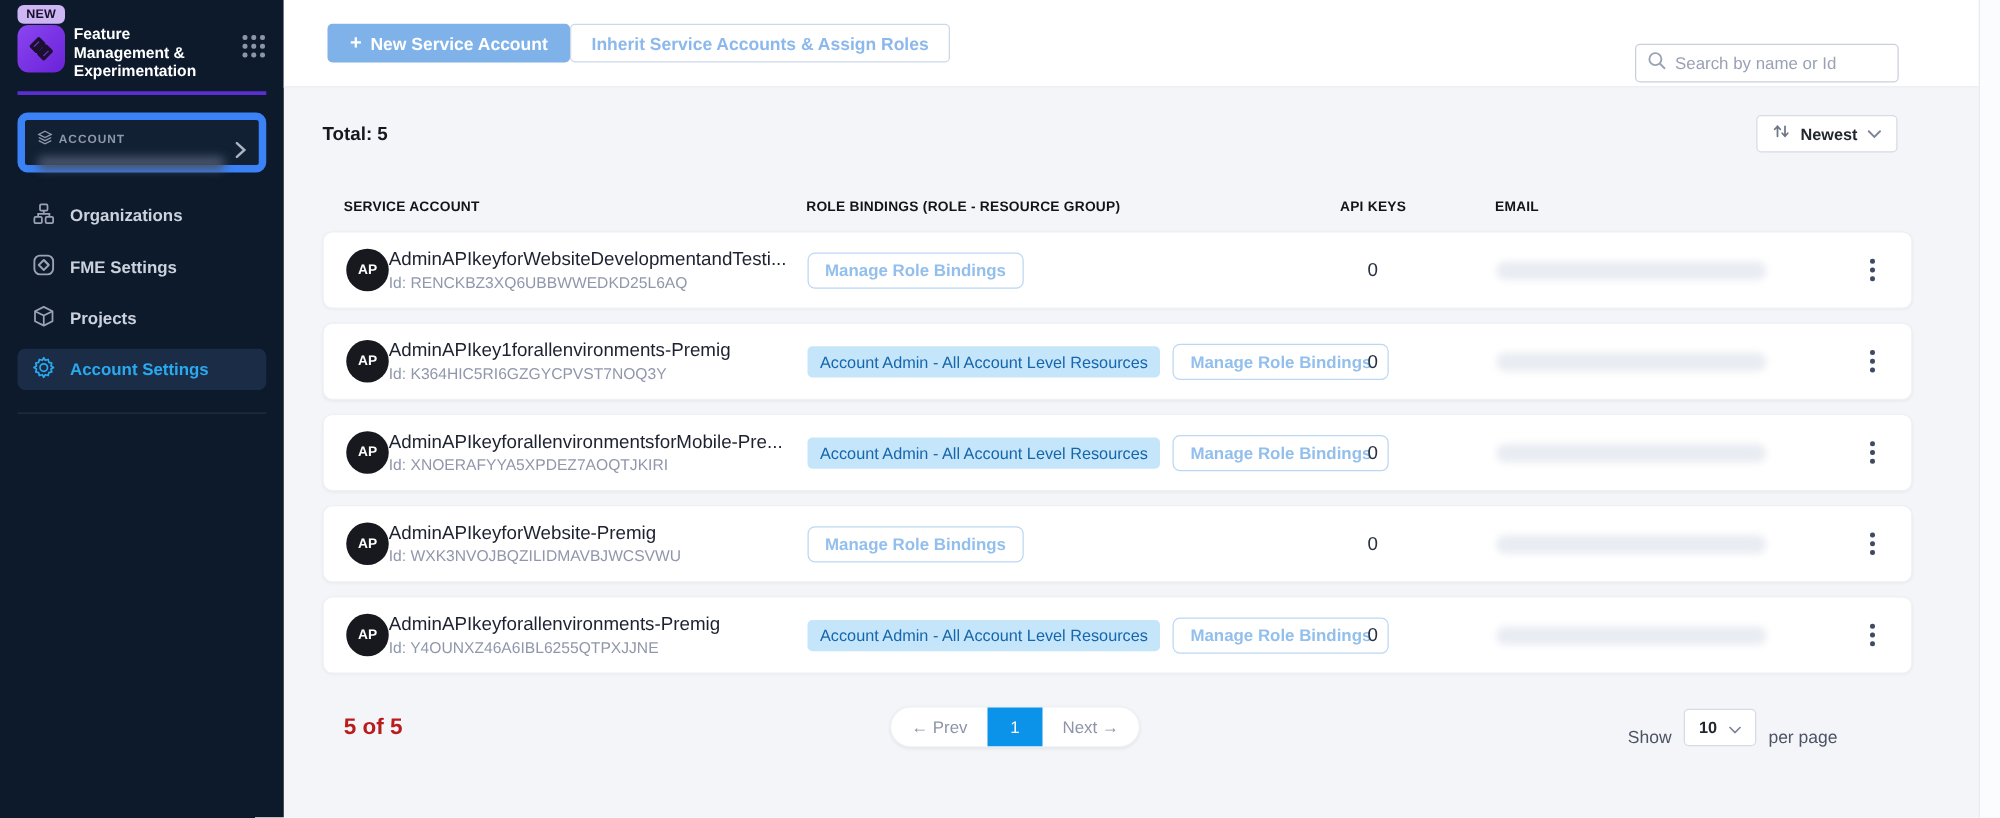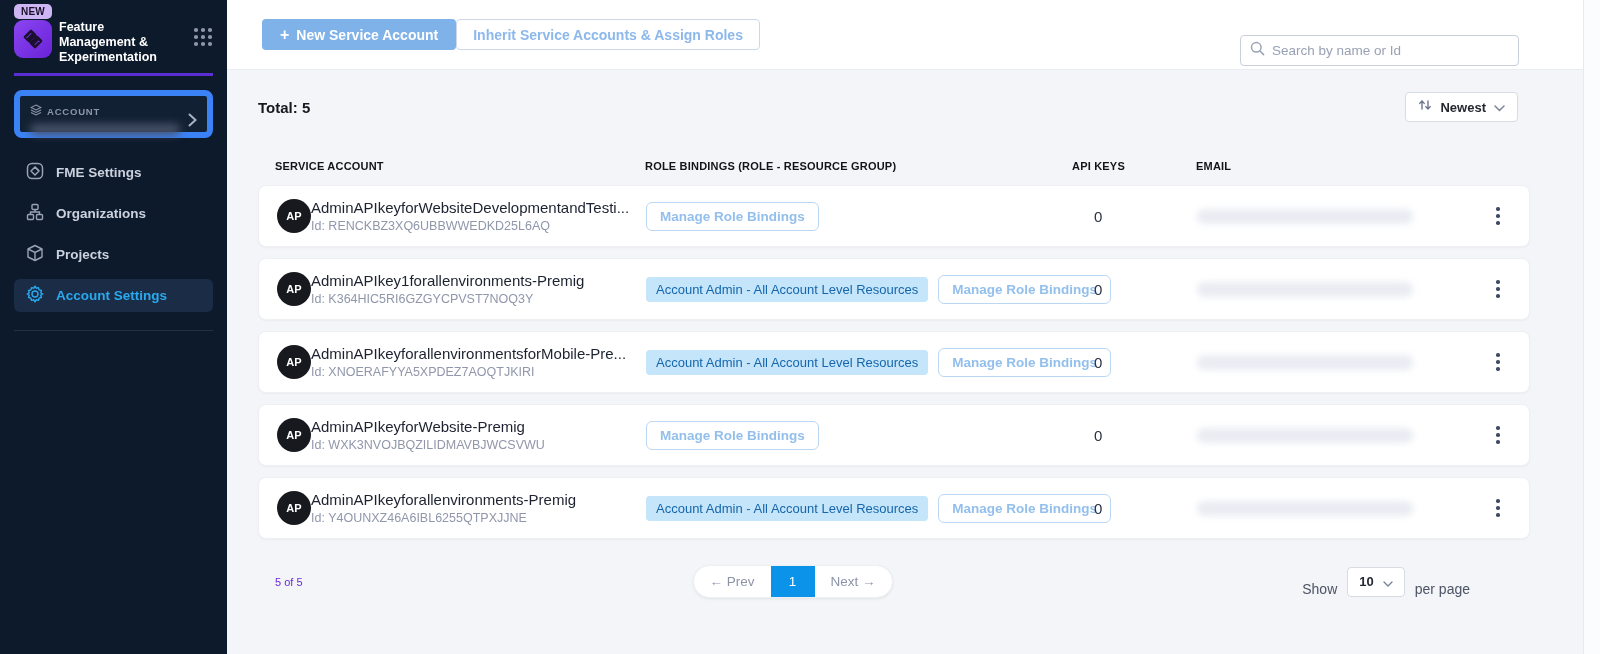--- a/index.html
+++ b/index.html
@@ -35,21 +35,21 @@
   
   .main { flex:1; position:relative; }
   .right-strip { position:absolute; top:0; right:0; width:17px; height:654px; background:#fbfcfe; border-left:1px solid #e7eaef; }
 
   .topbar { height:70px; background:#fff; border-bottom:1px solid #e8ebf0; display:flex; align-items:center; padding:0 81px 0 35px; }
   .btn-primary { background:#7fb2e9; color:#fff; font-weight:bold; font-size:14px; border:none;
     border-radius:4px; height:31px; padding:0 18px; display:flex; align-items:center; gap:7px; cursor:pointer; }
   .btn-primary .plus { font-size:16px; font-weight:bold; }
   .btn-outline { background:#fff; color:#8cb8ec; font-weight:bold; font-size:14px; border:1px solid #ccd8e8;
     border-radius:4px; height:31px; padding:0 16px; cursor:pointer; }
-  .search-box { margin-left:auto; width:279px; height:31px; border:1px solid #c9cfdb; border-radius:4px;
+  .search-box { margin-left:auto; width:211px; height:31px; border:1px solid #c9cfdb; border-radius:4px;
     background:#fff; display:flex; align-items:center; padding:0 9px; gap:7px;margin-top:32px; }
   .search-box input { border:none; outline:none; font-size:13.5px; color:#3a4152; width:100%;
     font-family:"Liberation Sans","DejaVu Sans",sans-serif; }
   .search-box input::placeholder { color:#99a1b4; }
 
   .content { margin-left:31px; width:1272px; }
   .total-row { display:flex; align-items:center; margin-top:22px; }
   .total-label { font-size:15px; font-weight:bold; color:#15181f; }
   .sort-btn { margin-left:auto; margin-right:12px; height:30px; background:#fff; border:1px solid #d6dbe4;
     border-radius:4px; display:flex; align-items:center; gap:8px; padding:0 12px; cursor:pointer; }
@@ -72,21 +72,21 @@
   .badge:empty { display:none; }
   .manage-btn { background:#fff; border:1px solid #bcd7f2; border-radius:6px; color:#93bfec;
     font-size:13.5px; font-weight:bold; padding:6px 13px; cursor:pointer; white-space:nowrap;
     font-family:"Liberation Sans","DejaVu Sans",sans-serif; }
   .cell-keys { font-size:15px; color:#2a3142; padding-left:21px; }
   .email-blur { width:216px; height:15px; border-radius:7px; background:#e9ecf2; filter:blur(3px); }
   .kebab { display:flex; flex-direction:column; gap:3.5px; align-items:center; cursor:pointer; padding:4px; }
   .kebab i { width:3.5px; height:3.5px; border-radius:50%; background:#3f4a65; }
 
   .pager-row { display:flex; align-items:center; margin-top:26px; }
-  .pager-count { font-size:11px; font-weight:normal; color:#6d28d9; padding-left:17px; }
+  .pager-count { font-size:18px; font-weight:bold; color:#b91c1c; padding-left:17px; }
   .pager { margin-left:390px; background:#fff; border:1px solid #eef0f4; border-radius:17px; height:33px;
     display:flex; align-items:center; overflow:hidden; box-shadow:0 1px 3px rgba(16,24,40,.08); }
   .pager .prev, .pager .next { font-size:13.5px; color:#8d94a8; padding:0 16px; cursor:pointer; }
   .pager .page-current { background:#0a93e9; color:#fff; width:44px; height:33px; display:flex;
     align-items:center; justify-content:center; font-size:13.5px; cursor:pointer; }
   .show-group { margin-left:auto; margin-right:60px; display:flex; align-items:flex-end; gap:10px;
     font-size:14px; color:#4c5364; }
   .page-size { background:#fff; border:1px solid #d6dbe4; border-radius:4px; height:30px; display:flex;
     align-items:center; gap:9px; padding:0 11px; cursor:pointer; }
   .page-size .size-val { font-size:13px; font-weight:bold; color:#23272f; }
@@ -133,37 +133,37 @@
       <svg width="9" height="14" viewBox="0 0 9 14">
           <path d="M1.5 1.5 L7.5 7 L1.5 12.5" fill="none" stroke="#aab2c4" stroke-width="2" stroke-linecap="round"></path>
         </svg>
     </span>
   </div>
 
   <div class="nav">
     <div class="nav-item">
       <span>
         <svg width="18" height="18" viewBox="0 0 18 18">
-            <rect x="1.5" y="1.5" width="15" height="15" rx="4.5" fill="none" stroke="#9aa3b5" stroke-width="1.5"></rect>
-            <path d="M5 9 L9 5 L13 9 L9 13 Z" fill="none" stroke="#9aa3b5" stroke-width="1.5" stroke-linejoin="round"></path>
-            <path d="M9 5 L13 9" stroke="#9aa3b5" stroke-width="1.5"></path>
-          </svg>
-      </span>
-      <span>FME Settings</span>
-    </div>
-    <div class="nav-item">
-      <span>
-        <svg width="18" height="18" viewBox="0 0 18 18">
             <rect x="6" y="1.5" width="6" height="5" rx="1" fill="none" stroke="#9aa3b5" stroke-width="1.4"></rect>
             <rect x="1.5" y="11.5" width="6" height="5" rx="1" fill="none" stroke="#9aa3b5" stroke-width="1.4"></rect>
             <rect x="10.5" y="11.5" width="6" height="5" rx="1" fill="none" stroke="#9aa3b5" stroke-width="1.4"></rect>
             <path d="M9 6.5 V9 M4.5 11.5 V9 H13.5 V11.5" fill="none" stroke="#9aa3b5" stroke-width="1.4"></path>
           </svg>
       </span>
       <span>Organizations</span>
+    </div>
+    <div class="nav-item">
+      <span>
+        <svg width="18" height="18" viewBox="0 0 18 18">
+            <rect x="1.5" y="1.5" width="15" height="15" rx="4.5" fill="none" stroke="#9aa3b5" stroke-width="1.5"></rect>
+            <path d="M5 9 L9 5 L13 9 L9 13 Z" fill="none" stroke="#9aa3b5" stroke-width="1.5" stroke-linejoin="round"></path>
+            <path d="M9 5 L13 9" stroke="#9aa3b5" stroke-width="1.5"></path>
+          </svg>
+      </span>
+      <span>FME Settings</span>
     </div>
     <div class="nav-item">
       <span>
         <svg width="18" height="18" viewBox="0 0 18 18">
             <path d="M9 1.5 L16 5 V13 L9 16.5 L2 13 V5 Z" fill="none" stroke="#9aa3b5" stroke-width="1.4" stroke-linejoin="round"></path>
             <path d="M2 5 L9 8.5 L16 5 M9 8.5 V16.5" fill="none" stroke="#9aa3b5" stroke-width="1.4"></path>
           </svg>
       </span>
       <span>Projects</span>
     </div>

